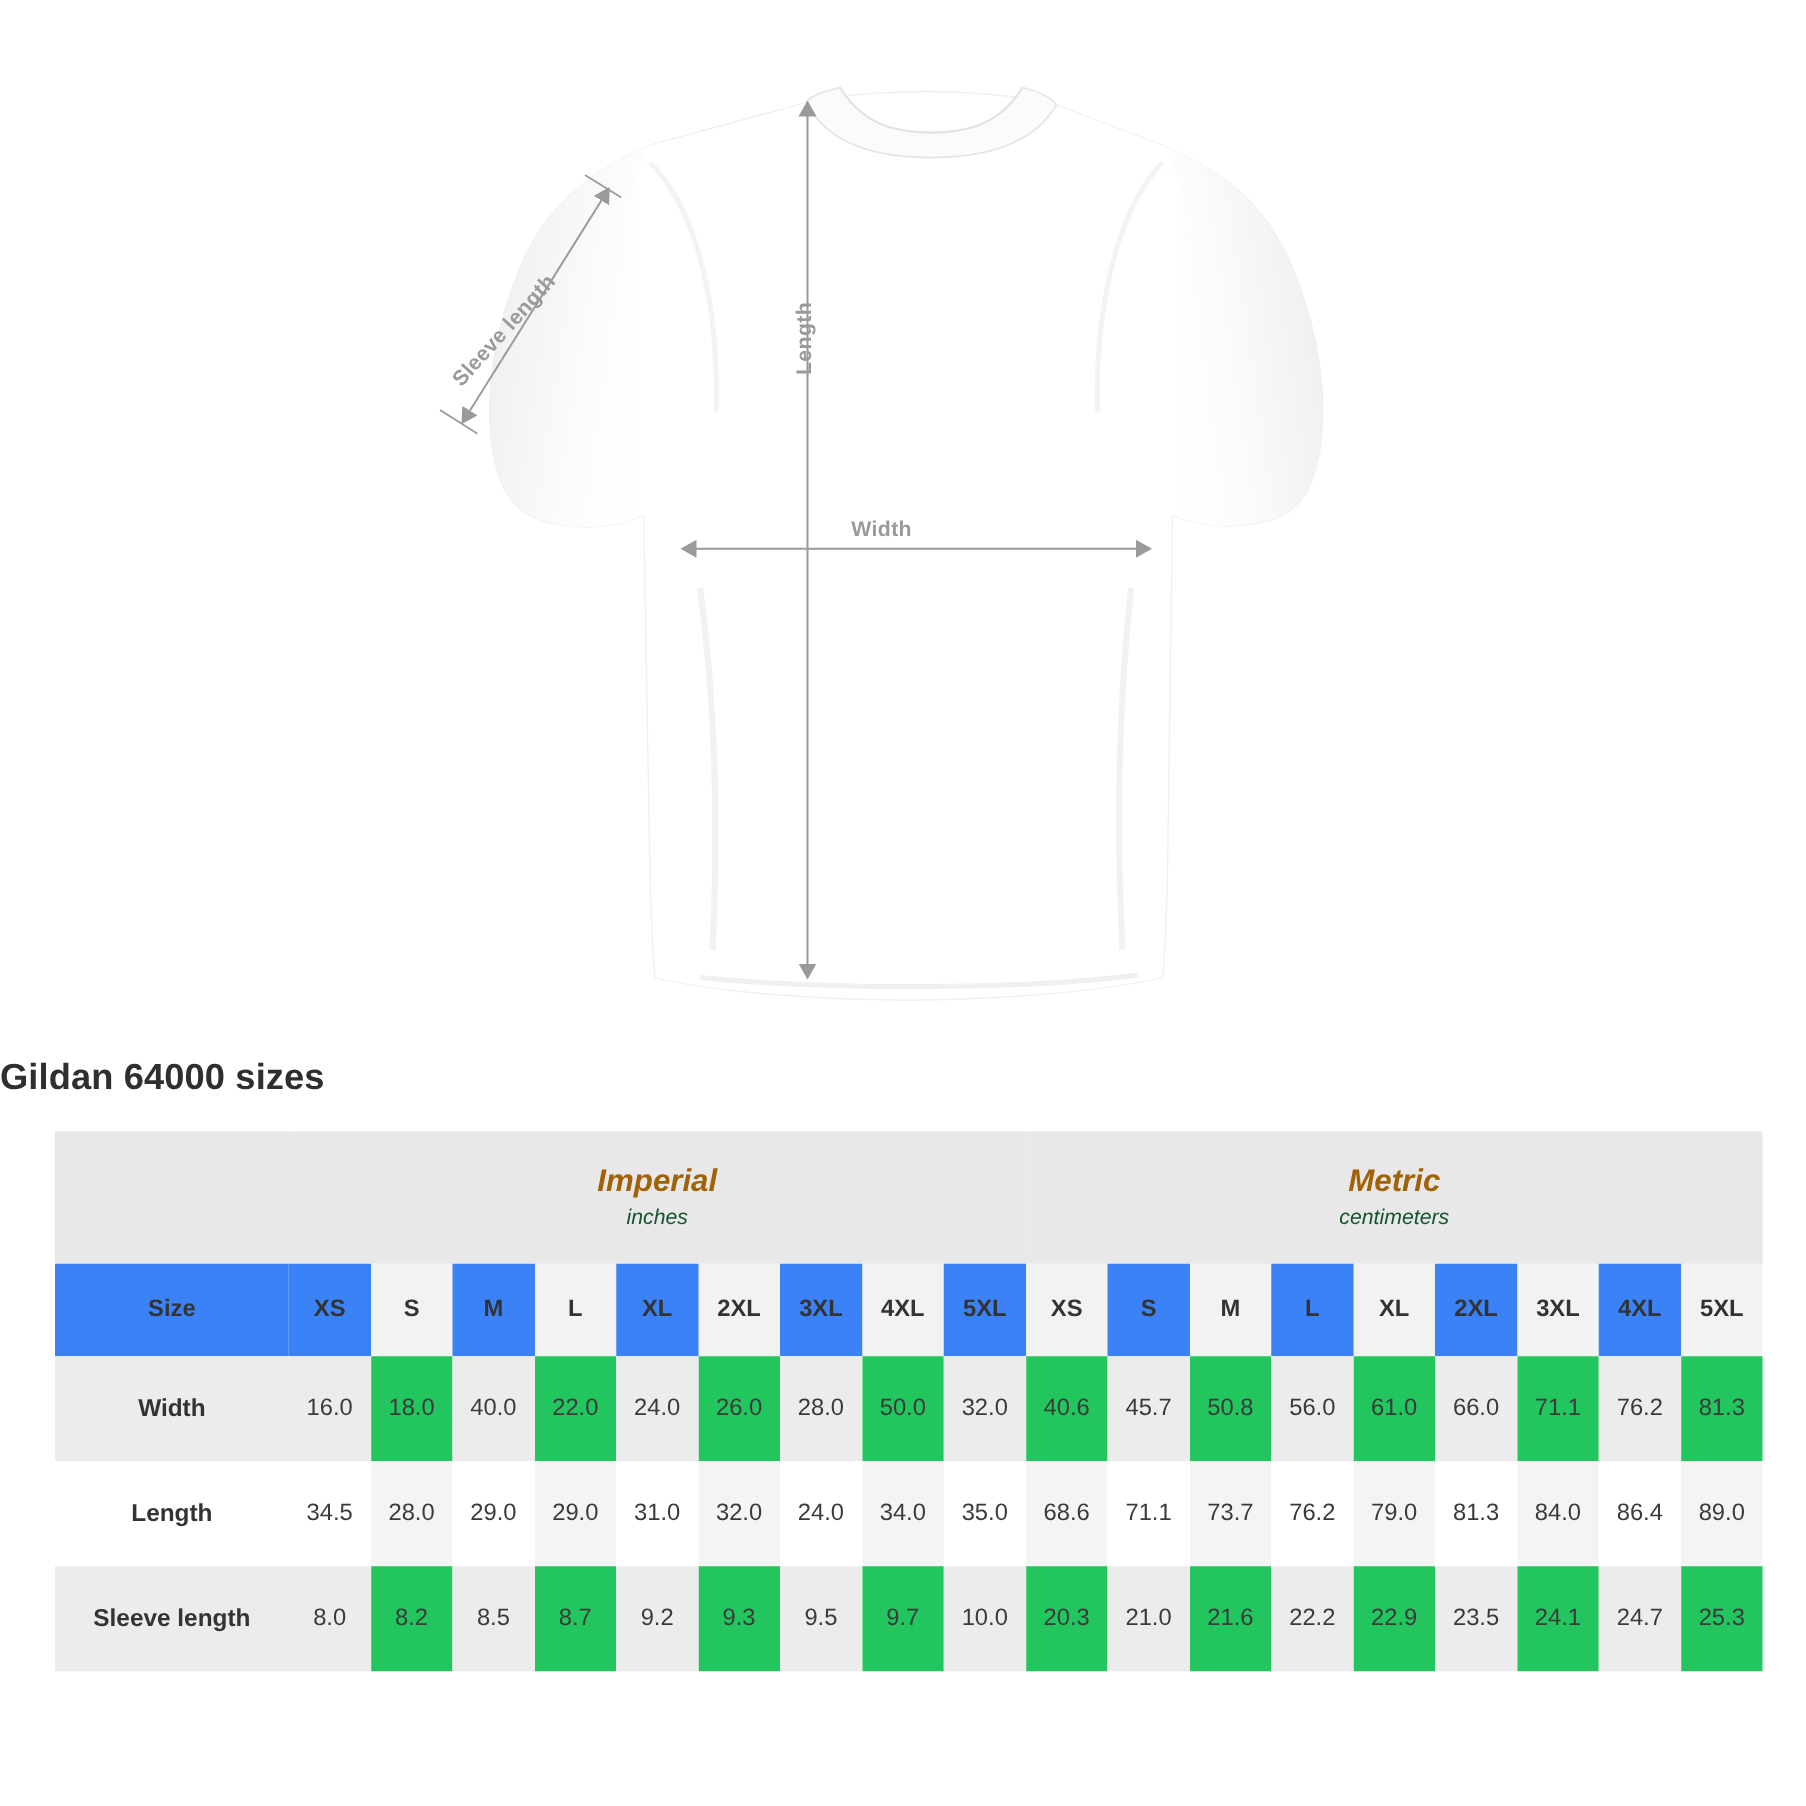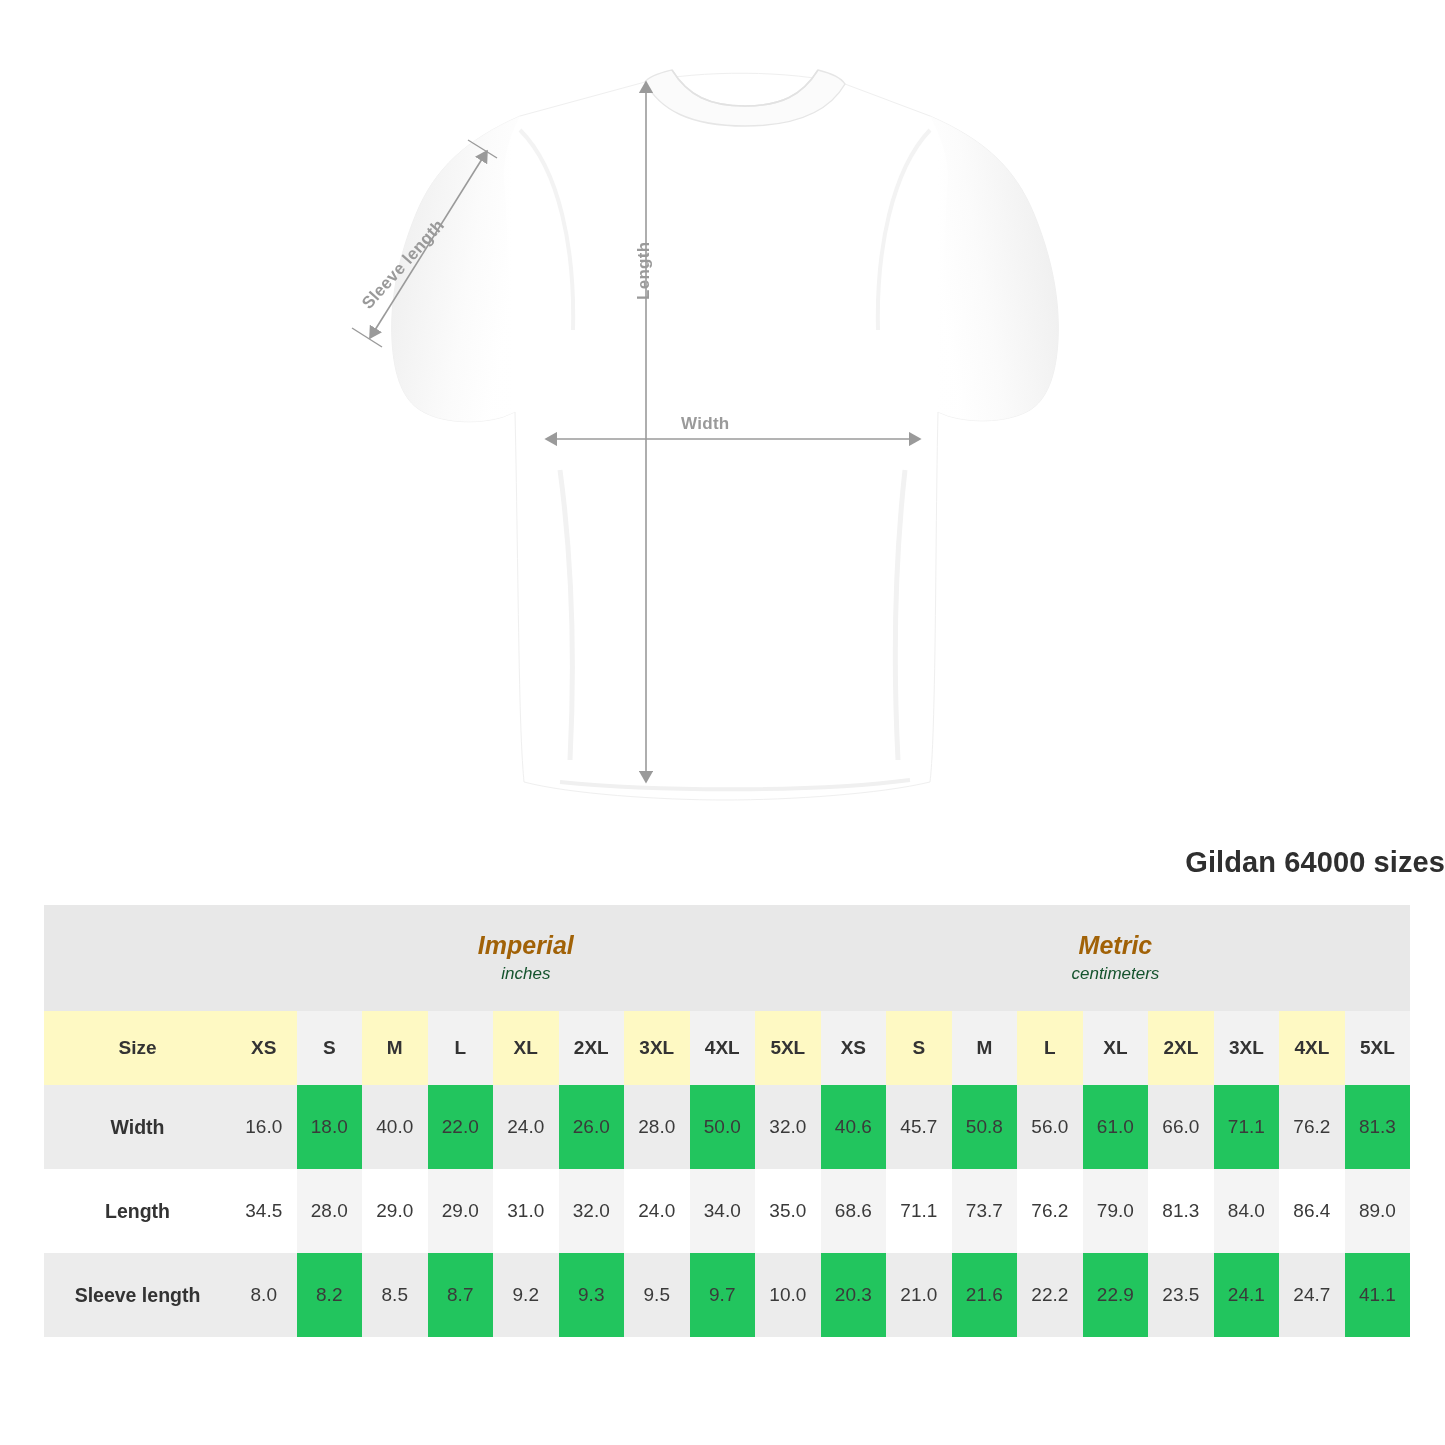--- a/index.html
+++ b/index.html
@@ -59,21 +59,21 @@
   }
   .dim-label.sleeve-label {
     left: 358px;
     top: 300px;
     transform: rotate(-48deg);
     transform-origin: left top;
   }
 
   
   .title-block {
-    text-align: right;
+    text-align: left;
     margin-top: 16px;
   }
   .chart-title {
     font-size: 29px;
     font-weight: bold;
     color: #2f2f2f;
     margin: 0;
     letter-spacing: 0.1px;
   }
   .chart-note {
@@ -114,21 +114,21 @@
   }
   .unit-head .unit-sub {
     font-size: 17px;
     font-style: italic;
     color: #14532d;
     margin-top: 4px;
   }
 
   tr.header-row td {
     height: 74px;
-    background: #fef9c3;
+    background: #3b82f6;
     font-size: 19px;
     font-weight: bold;
     color: #333333;
   }
   tr.header-row td.rowlabel {
     font-size: 19px;
     font-weight: bold;
   }
   tr.header-row td.cell-alt {
     background: #f2f2f2;
@@ -347,19 +347,19 @@
           <td class="cell-alt">9.7</td>
           <td>10.0</td>
           <td class="cell-alt">20.3</td>
           <td>21.0</td>
           <td class="cell-alt">21.6</td>
           <td>22.2</td>
           <td class="cell-alt">22.9</td>
           <td>23.5</td>
           <td class="cell-alt">24.1</td>
           <td>24.7</td>
-          <td class="cell-alt">41.1</td>
+          <td class="cell-alt">25.3</td>
         </tr>
       </tbody>
     </table>
   </div>
 
 </div>
 
 </body></html>

